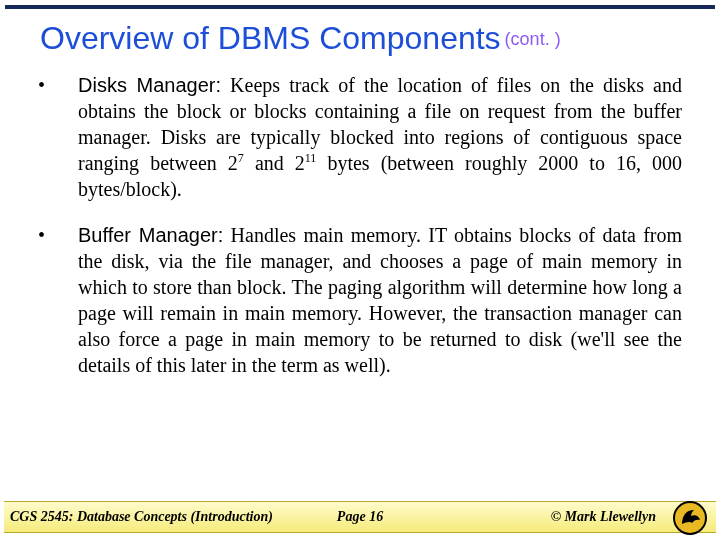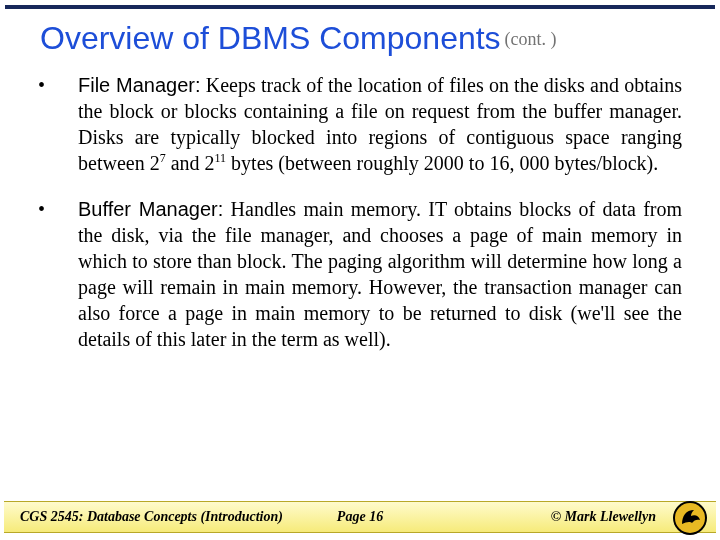--- a/index.html
+++ b/index.html
@@ -32,23 +32,23 @@
     left: 40px;
     right: 30px;
     white-space: nowrap;
   }
   .title-main {
     font-family: Arial, Helvetica, sans-serif;
     font-size: 32px;
     color: #1d4ed8;
   }
   .title-cont {
-    font-family: Liberation Serif, serif;
+    font-family: Liberation Sans, sans-serif;
     font-size: 18px;
-    color: #737373;
+    color: #8b5cf6;
     vertical-align: 4px;
   }
   .body {
     position: absolute;
     top: 72px;
     left: 38px;
     right: 38px;
   }
   .bullet {
     display: flex;
@@ -84,21 +84,21 @@
     border-top: 1px solid #b8a828;
     border-bottom: 1px solid #b8a828;
     display: flex;
     align-items: center;
     font-style: italic;
     font-weight: bold;
     font-size: 14px;
   }
   .footer .f-left {
     flex: 0 0 auto;
-    padding-left: 16px;
+    padding-left: 6px;
   }
   .footer .f-center {
     position: absolute;
     left: 50%;
     transform: translateX(-50%);
     text-align: right;
   }
   .footer .f-right {
     margin-left: auto;
     padding-right: 60px;
@@ -122,21 +122,21 @@
   <div class="title-wrap">
     <span class="title-main">Overview of DBMS Components</span>
     <span class="title-cont">(cont. )</span>
   </div>
 
   <div class="body">
 
     <div class="bullet">
       <div class="dot">•</div>
       <div class="txt">
-        <span class="term">File Manager:</span><span>  Keeps track of the location of files on the disks and obtains the block or blocks containing a file on request from the buffer manager.  Disks are typically blocked into regions of contiguous space ranging between 2</span><sup>7</sup><span> and 2</span><sup>11</sup><span> bytes (between roughly 2000 to 16, 000 bytes/block).</span>
+        <span class="term">Disks Manager:</span><span>  Keeps track of the location of files on the disks and obtains the block or blocks containing a file on request from the buffer manager.  Disks are typically blocked into regions of contiguous space ranging between 2</span><sup>7</sup><span> and 2</span><sup>11</sup><span> bytes (between roughly 2000 to 16, 000 bytes/block).</span>
       </div>
     </div>
 
     <div class="bullet">
       <div class="dot">•</div>
       <div class="txt">
         <span class="term">Buffer Manager:</span><span>  Handles main memory.  IT obtains blocks of data from the disk, via the file manager, and chooses a page of main memory in which to store than block.  The paging algorithm will determine how long a page will remain in main memory.  However, the transaction manager can also force a page in main memory to be returned to disk (we'll see the details of this later in the term as well).</span>
       </div>
     </div>
 

